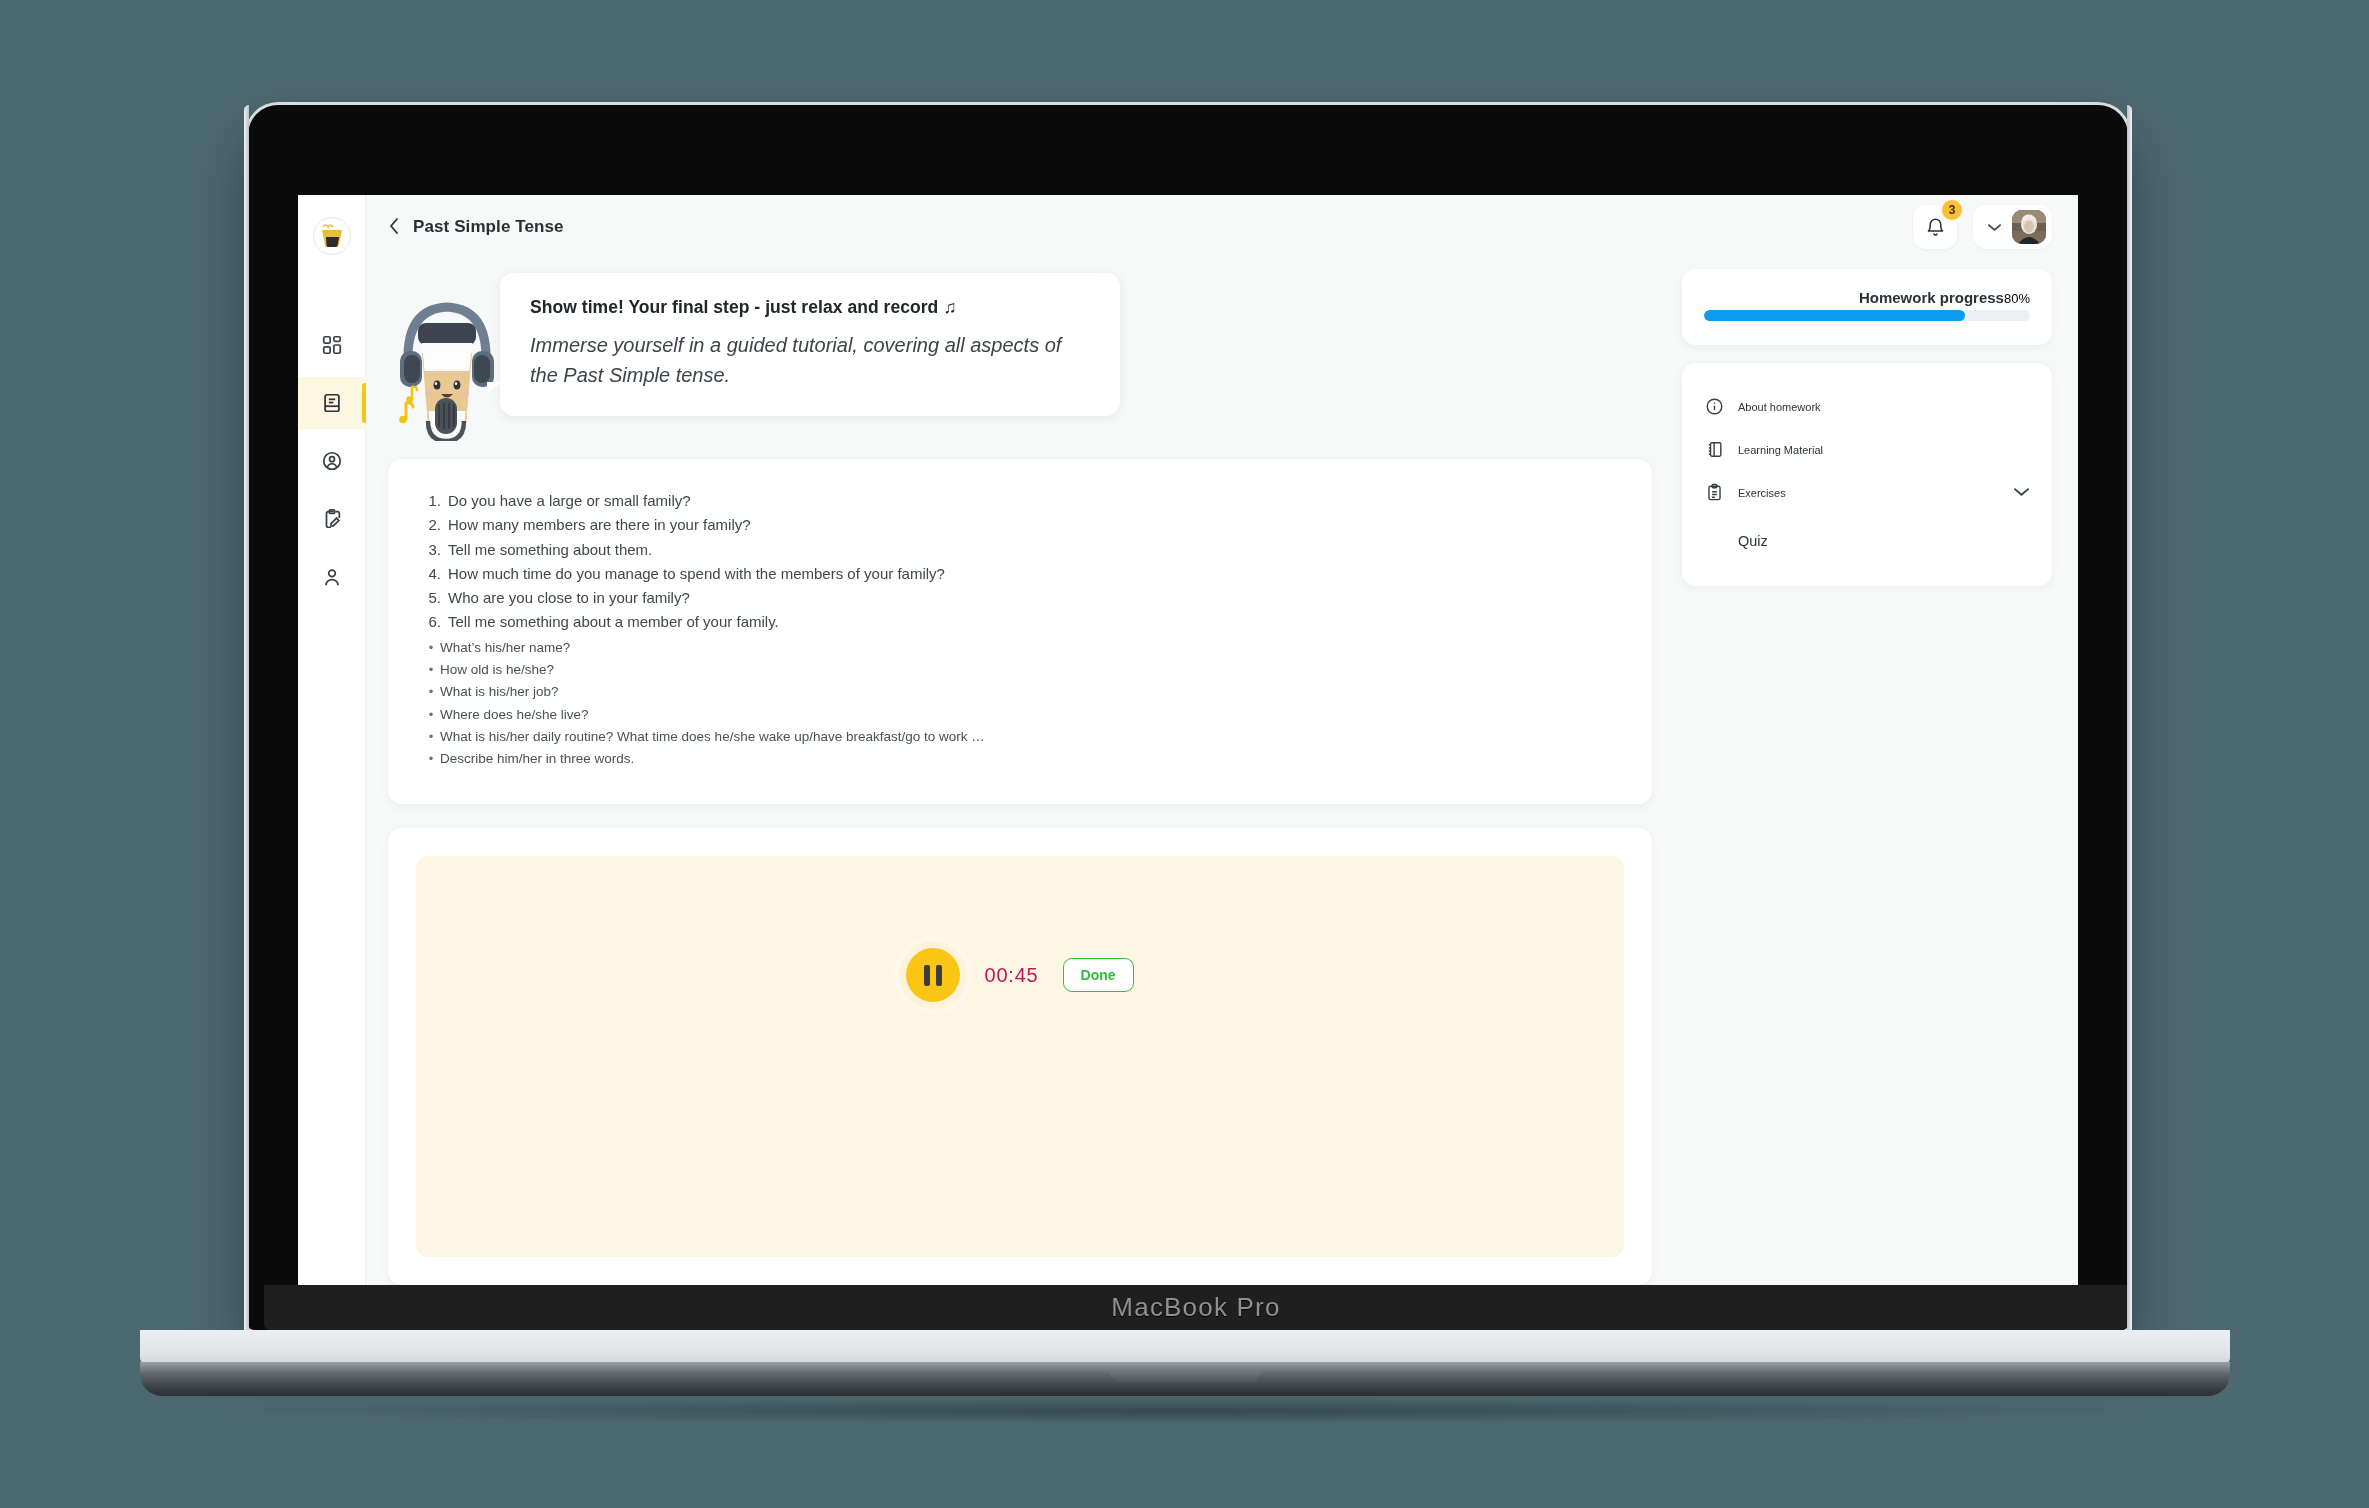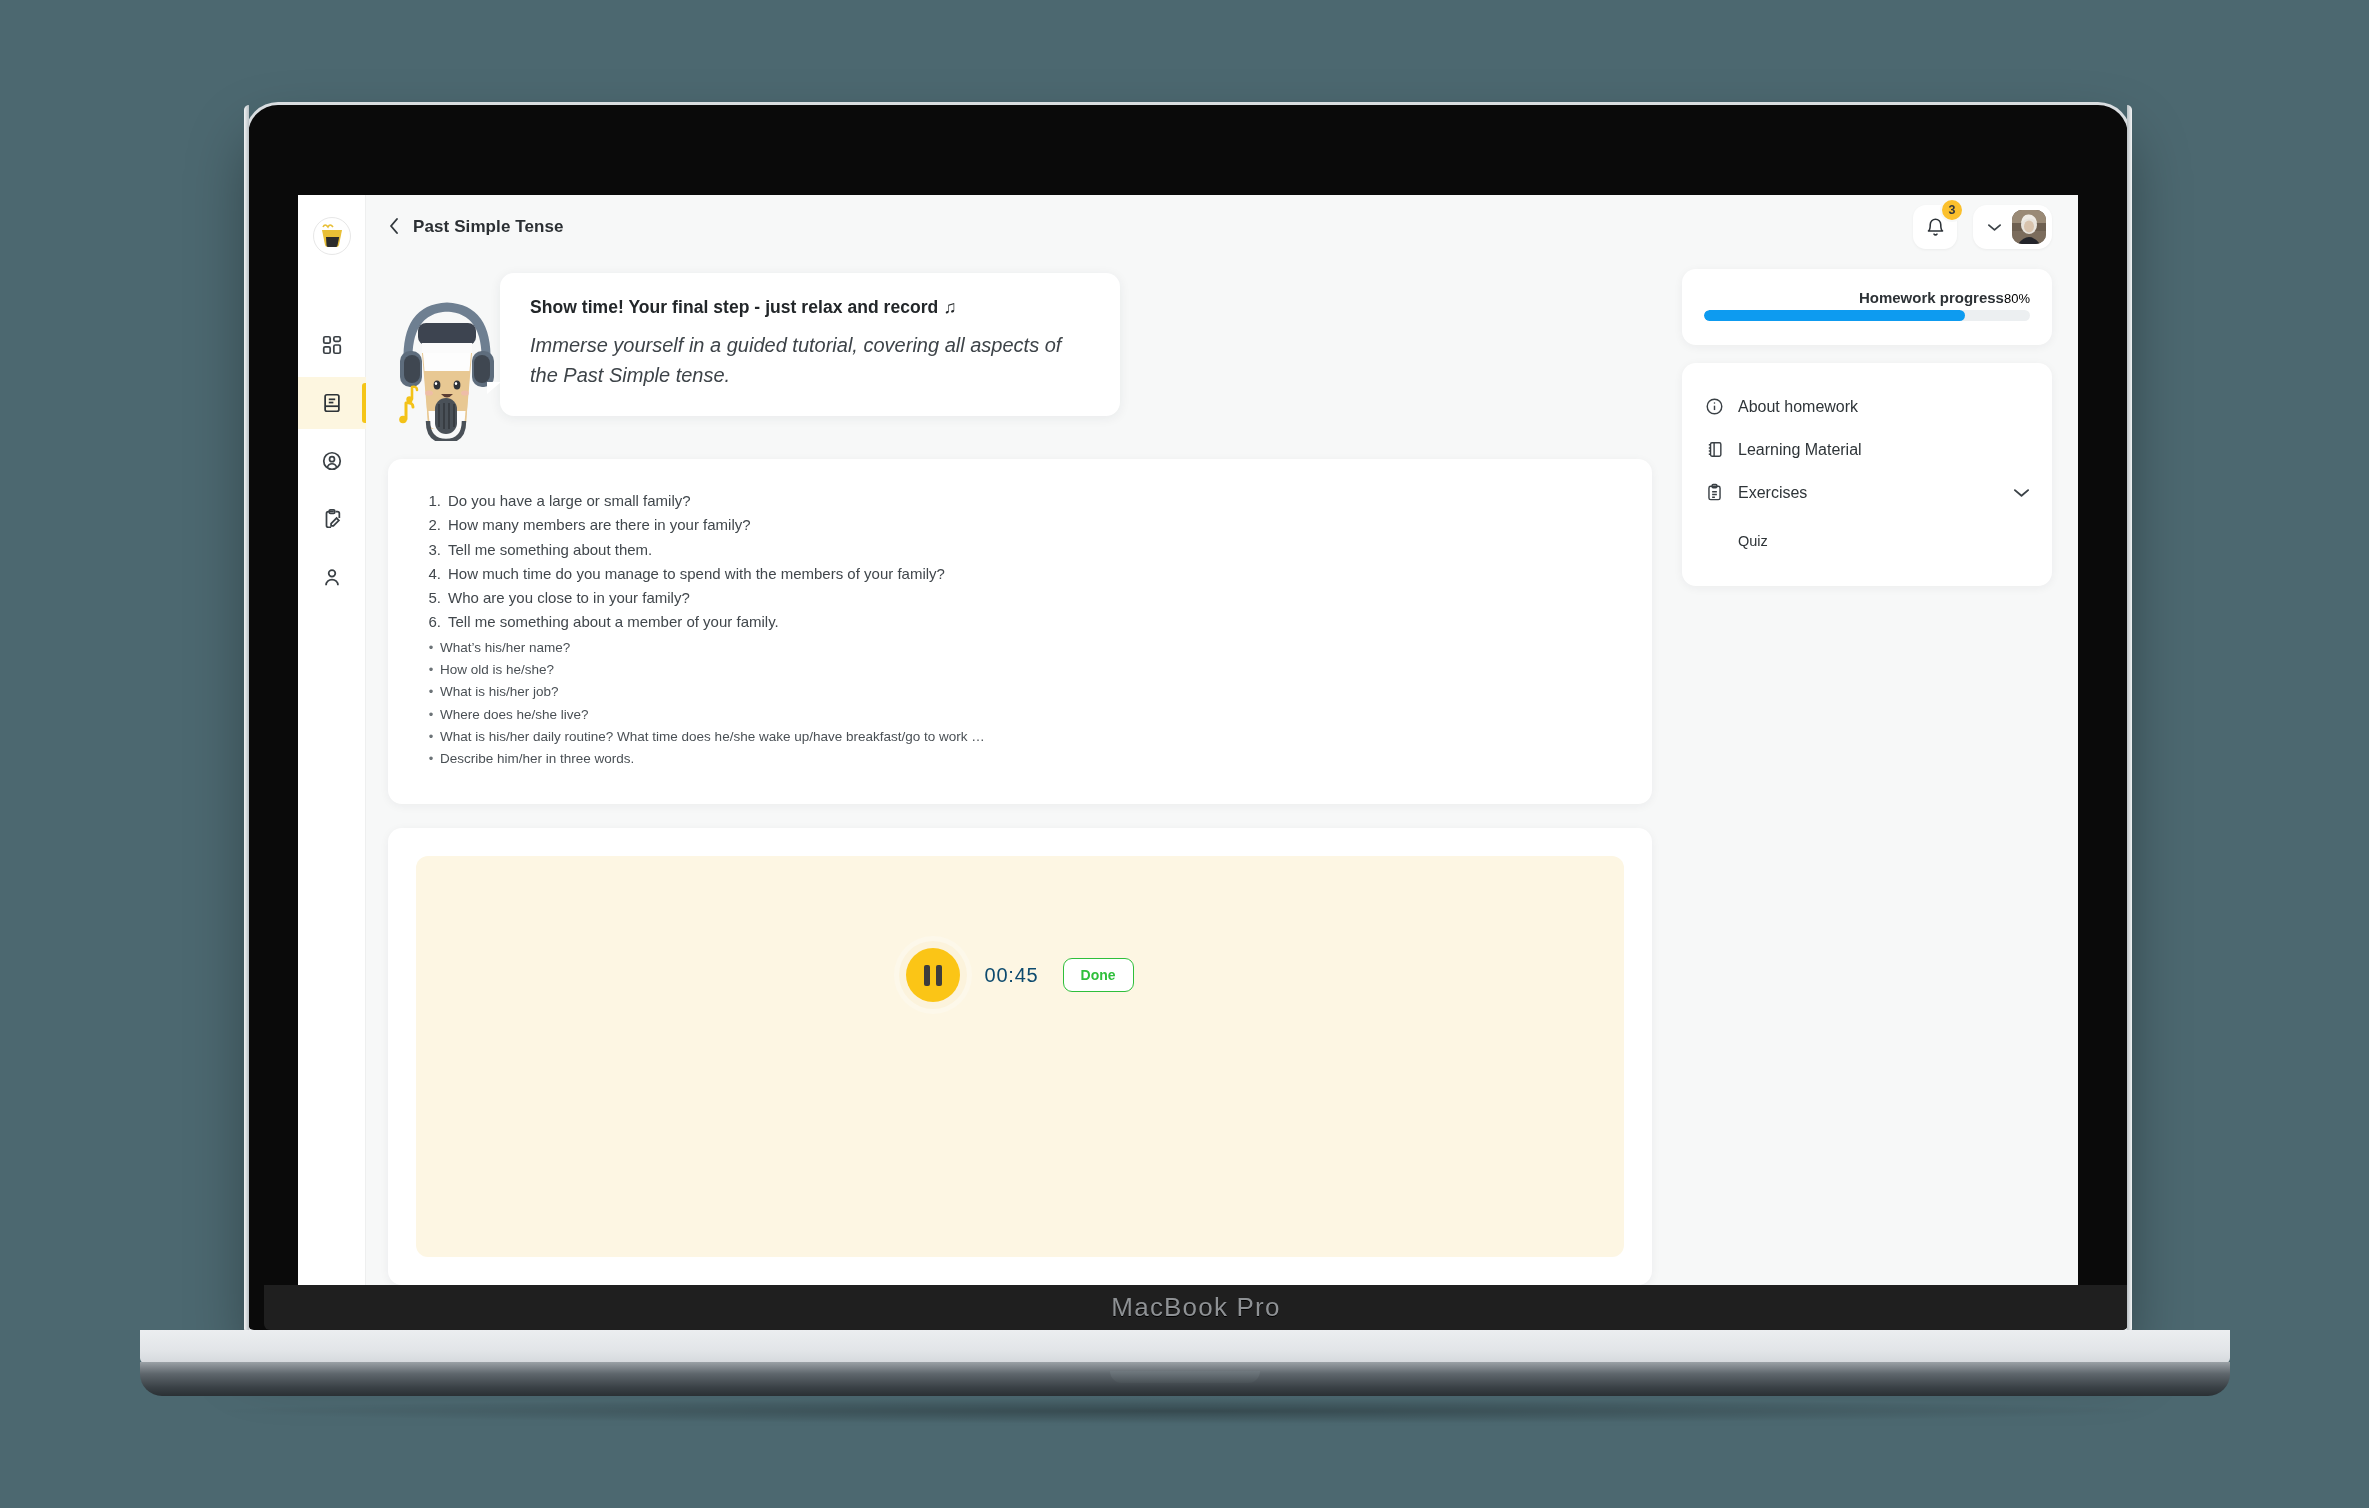--- a/index.html
+++ b/index.html
@@ -173,40 +173,40 @@
     display:flex; align-items:flex-start; justify-content:center; padding-top:92px;
   }
   .recrow { display:flex; align-items:center; gap:24px; }
   .playbtn {
     width:54px; height:54px; border-radius:50%; background:#fbc516;
     display:flex; align-items:center; justify-content:center; cursor:pointer;
     box-shadow:0 0 0 7px #fcf3dc, 0 0 0 12px #fdf8ea;
   }
   .playbtn i { display:block; width:6px; height:21px; background:#3d3d3d; border-radius:2px; }
   .playbtn i + i { margin-left:6px; }
-  .timer { font-size:20px; color:#0c4a6e; letter-spacing:.8px; }
+  .timer { font-size:20px; color:#be185d; letter-spacing:.8px; }
   .donebtn {
     border:1.6px solid #2fbf3b; color:#2fbf3b; background:#fff;
     border-radius:9px; padding:8px 17px; font-size:14px; font-weight:700; cursor:pointer;
   }
 
   
   .progress-card { background:#fff; border-radius:14px; padding:20px 22px 24px 22px;
                    box-shadow:0 2px 10px rgba(30,40,50,.055); }
   .progress-head { display:flex; align-items:baseline; justify-content:flex-end; margin-bottom:4px; }
   .progress-title { font-size:15px; font-weight:600; color:#2d3236; }
   .progress-pct { font-size:13px; color:#000000; }
   .progress-track { height:11px; border-radius:8px; background:#eceff1; overflow:hidden; }
   .progress-fill { height:100%; border-radius:8px; background:#0d9bf0; }
 
   .menu-card { background:#fff; border-radius:14px; margin-top:18px; padding:22px 0 24px 0;
                box-shadow:0 2px 10px rgba(30,40,50,.055); }
   .menu-item {
     display:flex; align-items:center; gap:14px; padding:12px 22px; cursor:pointer;
-    font-size:16px; color:#2e3438; position:relative;
+    font-size:11px; color:#2e3438; position:relative;
   }
   .menu-item .mi-ico { width:20px; flex:0 0 20px; display:flex; align-items:center; justify-content:center; }
   .menu-item .chev { margin-left:auto; }
   .submenu { padding-top:6px; }
   .sub-item {
     padding:13px 22px 13px 46px; font-size:14.5px; color:#2e3438; cursor:pointer;
     position:relative; margin:0 10px; border-radius:9px;
   }
   .sub-item.active { background:#fdf5e1; font-weight:600; }
   .sub-item.active:before {

